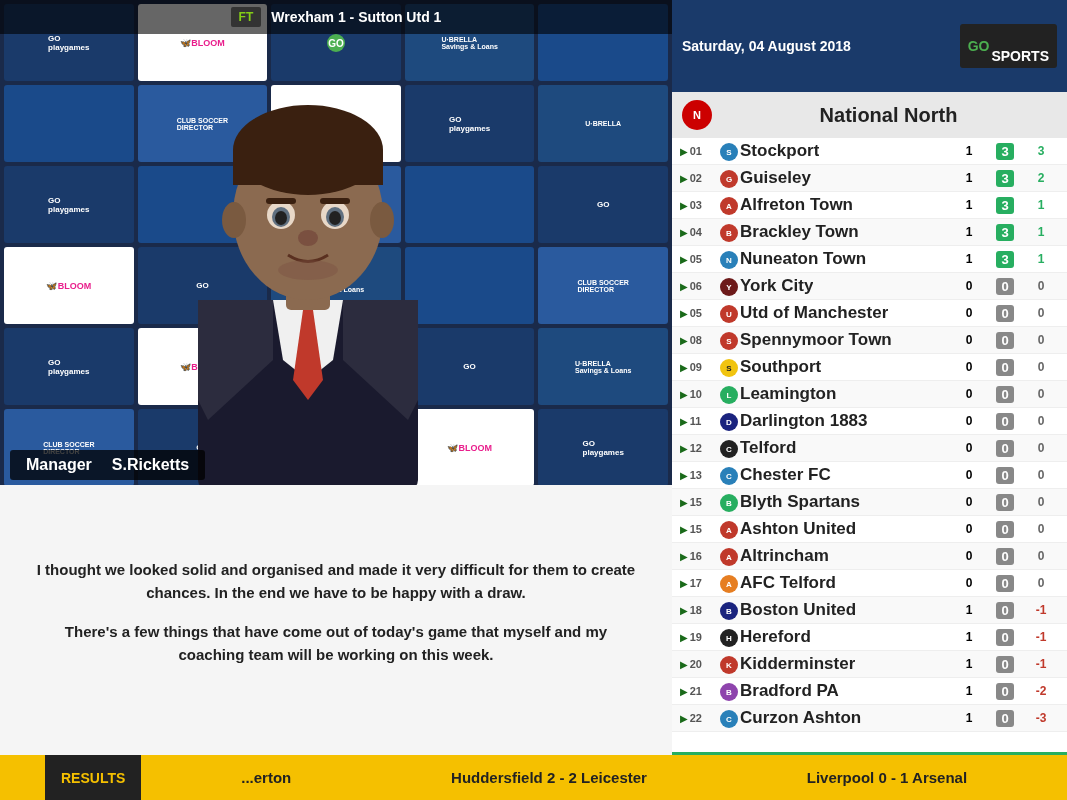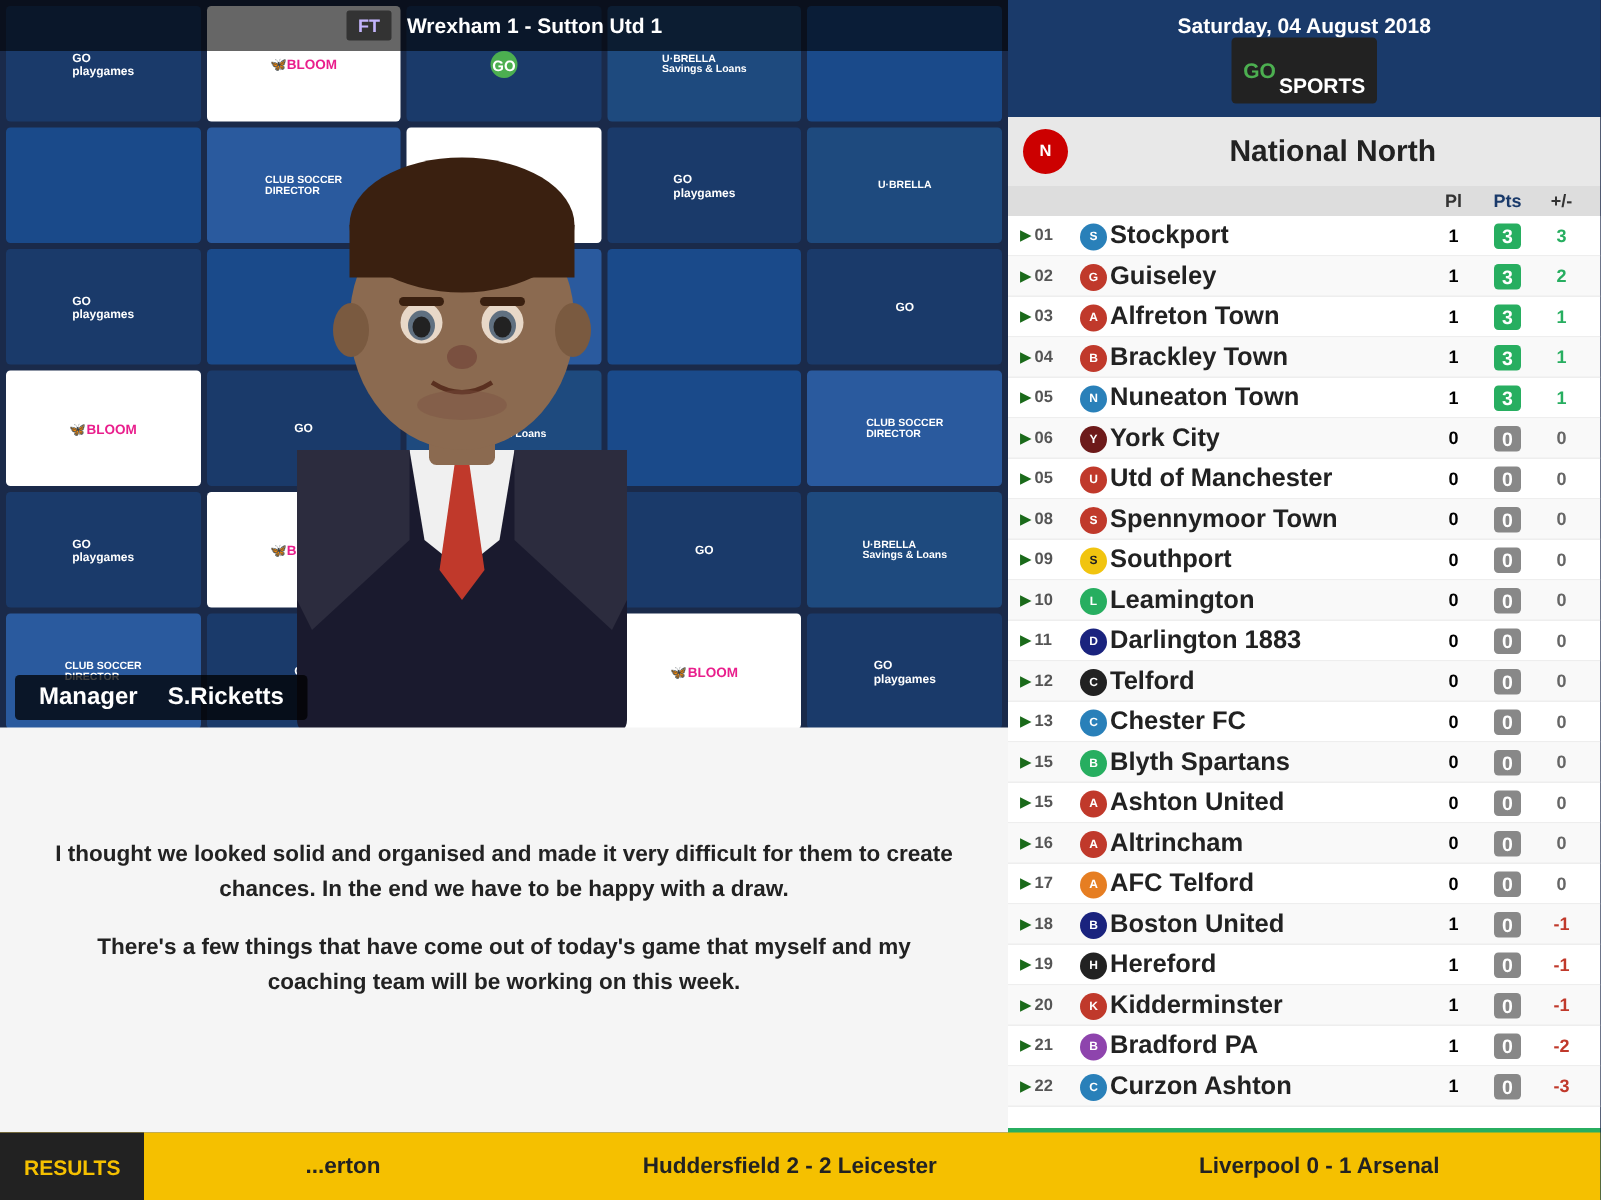--- a/index.html
+++ b/index.html
@@ -80,21 +80,21 @@
       width: 672px;
       height: 34px;
       background: rgba(0,0,0,0.6);
       display: flex;
       align-items: center;
       justify-content: center;
       z-index: 10;
     }
     .score-badge {
       background: #333;
-      color: #c4b5fd;
+      color: #84cc16;
       padding: 3px 8px;
       font-size: 12px;
       font-weight: bold;
       border-radius: 2px;
       margin-right: 10px;
     }
     .score-text {
       color: #fff;
       font-size: 14px;
       font-weight: bold;
@@ -135,20 +135,21 @@
     }
     .results-label {
       background: #222;
       color: #f5c000;
       font-size: 14px;
       font-weight: bold;
       padding: 0 16px;
       height: 100%;
       display: flex; align-items: center;
       min-width: 90px;
+      margin-left: 45px;
     }
     .results-scores {
       display: flex;
       align-items: center;
       flex: 1;
       justify-content: space-around;
       font-size: 15px;
       font-weight: bold;
       color: #222;
       padding: 0 20px;
@@ -160,25 +161,24 @@
       right: 0; top: 0;
       width: 395px;
       height: 800px;
       background: #1a3a6a;
       display: flex;
       flex-direction: column;
     }
 
     .rp-header {
       background: #1a3a6a;
-      padding: 9px 10px;
+      padding: 24px 10px;
       display: flex;
       align-items: center;
       justify-content: space-between;
-      flex-direction: column;
     }
     .rp-date {
       color: #fff;
       font-size: 14px;
       font-weight: bold;
     }
     .go-sports-badge {
       background: #222;
       color: #fff;
       font-size: 14px;
@@ -445,28 +445,20 @@
       <span class="go">GO</span>
       <span class="sports"> SPORTS</span>
     </div>
   </div>
 
   <div class="league-title-row">
     <div class="league-icon">N</div>
     <div class="league-name">National North</div>
   </div>
 
-  <div class="table-header">
-    <div></div>
-    <div></div>
-    <div></div>
-    <div class="th-pl">Pl</div>
-    <div class="th-pts">Pts</div>
-    <div class="th-diff">+/-</div>
-  </div>
 
   <div class="table-body" id="table-body">
   <div class="table-row">
     <div class="row-nav">
       <span class="play-btn">▶</span>
       <span class="row-num">01</span>
     </div>
     <div>
       <div class="team-icon ic-blue">S</div>
     </div>

